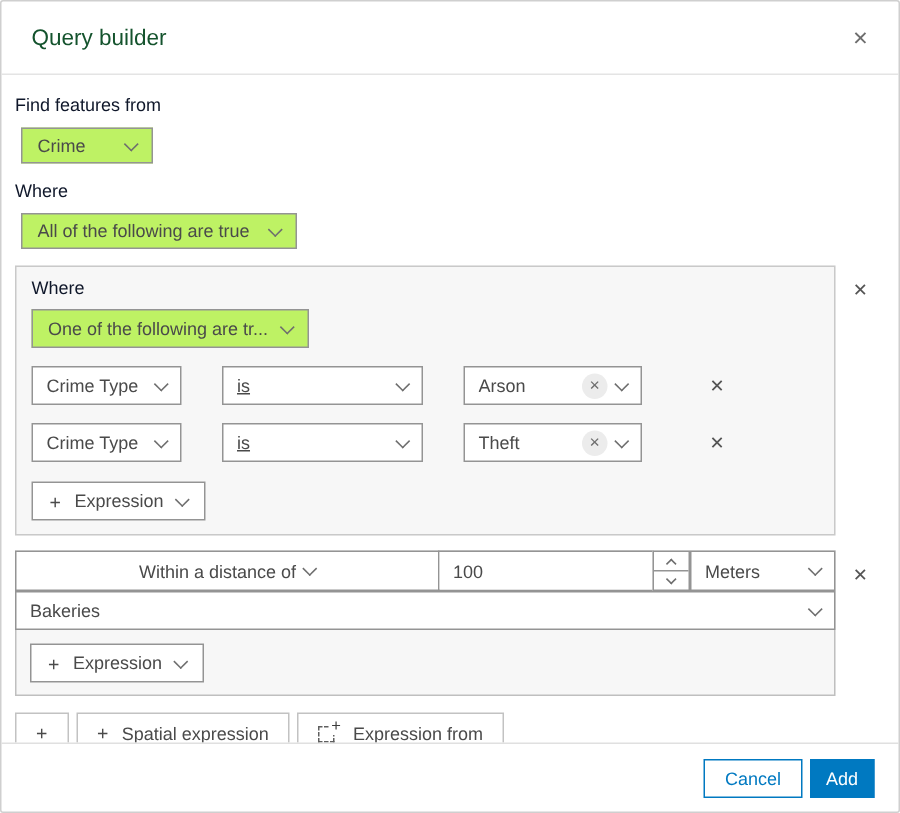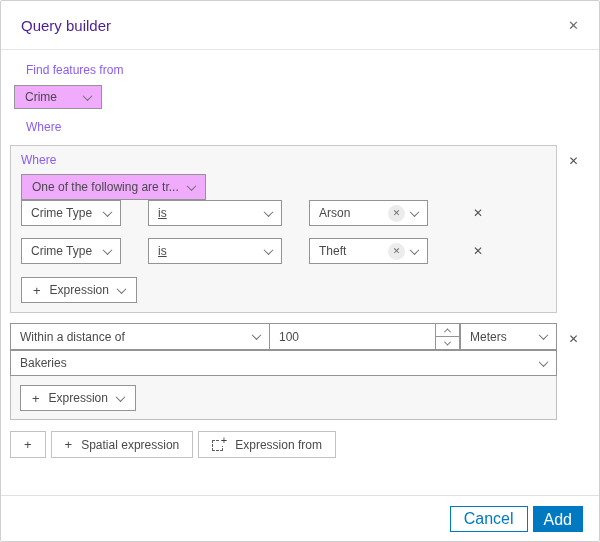--- a/index.html
+++ b/index.html
@@ -13,37 +13,37 @@
     display:flex; flex-direction:column;
     font-size:12px;
   }
 
   
   .hdr {
     height:49px; flex:0 0 49px;
     display:flex; align-items:center; justify-content:space-between;
     padding:0 14px 0 20px; border-bottom:1px solid #e4e4e4;
   }
-  .hdr-title { font-size:15px; color:#4c1d95; }
+  .hdr-title { font-size:15px; color:#14532d; }
   .xbtn {
     background:none; border:none; color:#6e6e6e; font-size:13px;
     cursor:pointer; line-height:1; padding:4px 6px;
     font-family:"Liberation Sans", sans-serif;
   }
 
   
   .main { flex:1 1 auto; padding:13px 9px 0 9px; overflow:hidden; }
-  .lbl { color:#8b5cf6; margin:0 0 8px 16px; }
+  .lbl { color:#0f172a; margin:0 0 8px 0; }
   .lbl.mt { margin-top:11px; }
 
   
   .sel {
     display:flex; align-items:center; justify-content:space-between;
     gap:8px; height:24px; padding:0 10px;
-    border:1px solid #949494; background:#f0abfc; color:#4a4a4a;
+    border:1px solid #949494; background:#bef264; color:#4a4a4a;
     cursor:pointer; white-space:nowrap; overflow:hidden;
   }
   .sel .txt { overflow:hidden; text-overflow:ellipsis; }
   .chev {
     flex:0 0 auto; width:7px; height:7px;
     border-right:1.4px solid #6e6e6e; border-bottom:1.4px solid #6e6e6e;
     transform:rotate(45deg) translate(-1px,-1px);
   }
   .chev.up { transform:rotate(225deg) translate(-1px,-1px); }
 
@@ -53,21 +53,21 @@
   
   .boxrow { display:flex; align-items:flex-start; margin-top:11px; }
   .boxrow .remove-col { flex:1; display:flex; justify-content:center; padding-top:7px; }
 
   
   .group-box {
     width:547px; background:#f7f7f7; border:1px solid #c9c9c9;
     padding:7px 10px 9px 10px;
   }
   .group-box .lbl { margin-left:0; margin-bottom:7px; }
-  .sel-group-logic { width:185px; height:26px; }
+  .sel-group-logic { width:185px; height:26px; margin-bottom:12px; }
 
   .exp-row { display:flex; align-items:center; margin-bottom:12px;gap:28px; }
   .cell {
     height:26px; background:#fff; border:1px solid #949494;
     display:flex; align-items:center; justify-content:space-between;
     gap:6px; padding:0 9px; cursor:pointer;
   }
   .cell + .cell { margin-left:-1px; }
   .cell-field { width:100px; }
   .cell-op { width:134px;text-decoration:underline; }
@@ -88,22 +88,22 @@
     display:inline-flex; align-items:center; gap:9px; padding:0 11px;
     font-size:12px; cursor:pointer; font-family:"Liberation Sans", sans-serif;
     margin-top:1px;
   }
   .plus { font-size:13px; color:#4a4a4a; line-height:1; }
 
   
   .spatial-box { width:547px; border:1px solid #bfbfbf; background:#f7f7f7; }
   .sp-row1 { display:flex; margin:-1px -1px 0 -1px; }
   .sp-row1 .cell { height:27px; }
-  .cell-relation { flex:1 1 auto; }
-  .cell-dist { width:167px; padding:0; }
+  .cell-relation { flex:1 1 auto;justify-content:center; }
+  .cell-dist { width:144px; padding:0; }
   .cell-dist input {
     width:100%; height:100%; border:none; outline:none; background:#fff;
     font-family:"Liberation Sans", sans-serif; font-size:12px; color:#4a4a4a;
     padding:0 9px;
   }
   .spinner { width:25px; flex:0 0 25px; height:27px; border:1px solid #949494;
     margin-left:-1px; display:flex; flex-direction:column; background:#fff; }
   .spin-half { flex:1; display:flex; align-items:center; justify-content:center; cursor:pointer; }
   .spin-half:first-child { border-bottom:1px solid #949494; }
   .spinner .chev { width:5px; height:5px; border-width:1.2px; }
@@ -128,21 +128,21 @@
     position:absolute; right:-1px; top:-3px; background:#fff;
     color:#3c3c3c; font-size:11px; line-height:1; padding:0 0 0 1px;
   }
 
   
   .ftr {
     flex:0 0 46px; border-top:1px solid #e0e0e0;
     display:flex; align-items:center; justify-content:flex-end;
     gap:5px; padding:0 16px;
   }
-  .btn { height:26px; font-size:16px; cursor:pointer;
+  .btn { height:26px; font-size:12px; cursor:pointer;
     font-family:"Liberation Sans", sans-serif; border-radius:0; }
   .btn-cancel { background:#fff; border:1px solid #0079c1; color:#0079c1; padding:0 13px; }
   .btn-add { background:#0079c1; border:1px solid #0079c1; color:#fff; padding:4px 10px; }
 </style>
 </head>
 <body>
 
 <div class="dialog">
 
   <div class="hdr">
@@ -154,20 +154,24 @@
 
     <div class="lbl">Find features from</div>
 
     <div class="sel sel-crime">
       <span class="txt">Crime</span>
       <span class="chev"></span>
     </div>
 
     <div class="lbl mt">Where</div>
 
+    <div class="sel sel-logic">
+      <span class="txt">All of the following are true</span>
+      <span class="chev"></span>
+    </div>
 
     <div class="boxrow">
       <div class="group-box">
         <div class="lbl">Where</div>
 
         <div class="sel sel-group-logic">
           <span class="txt">One of the following are tr...</span>
           <span class="chev"></span>
         </div>
 

